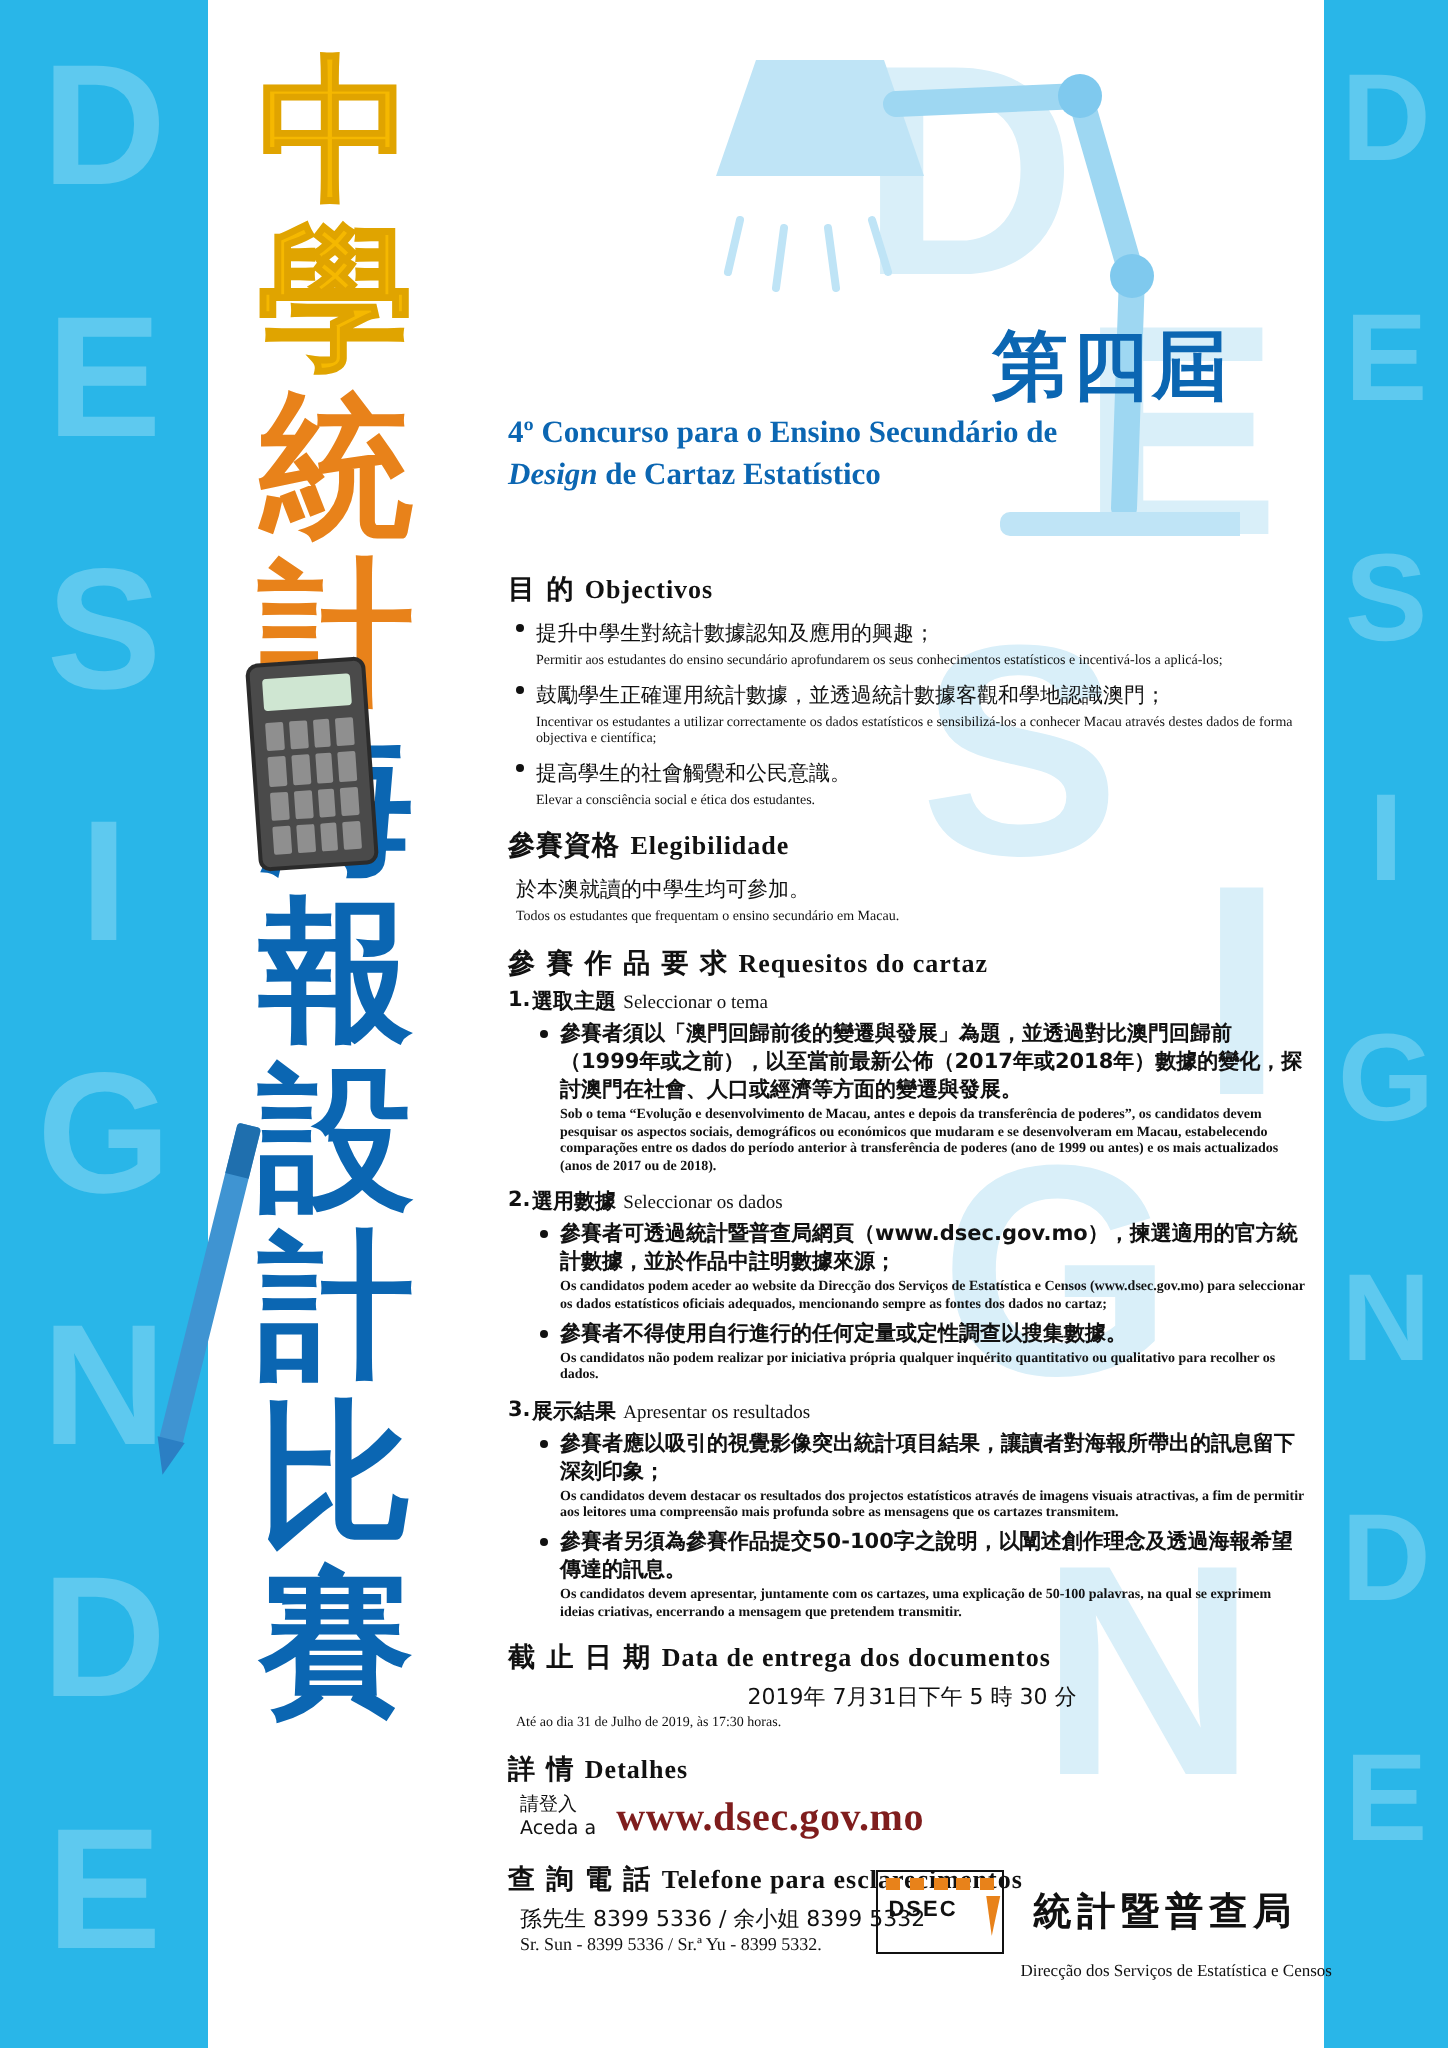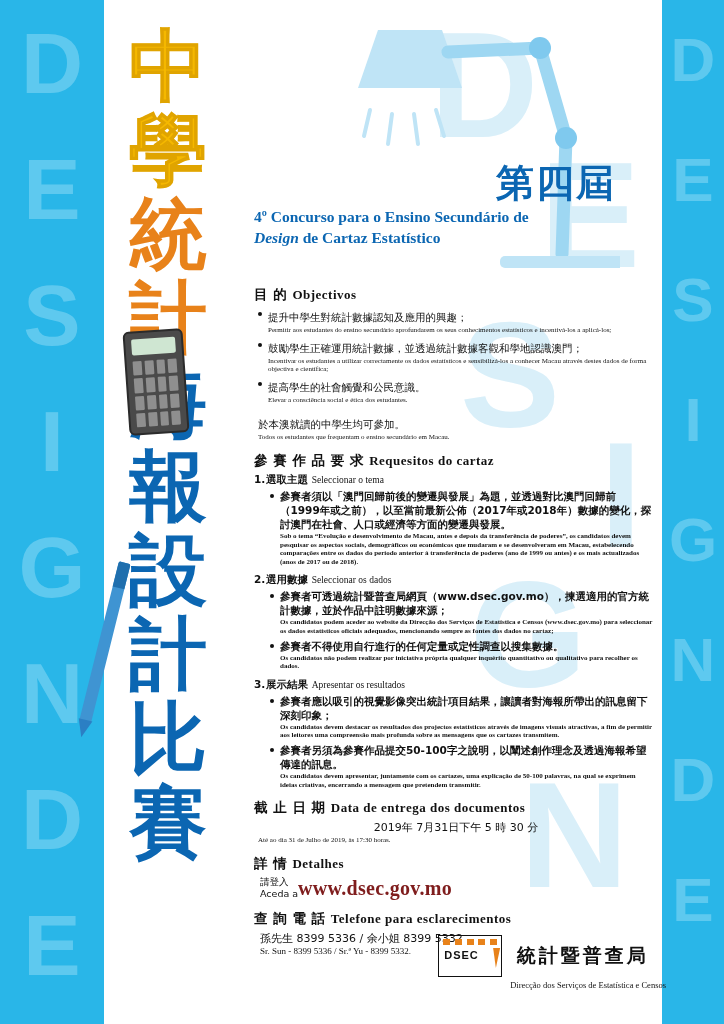--- a/index.html
+++ b/index.html
@@ -108,21 +108,21 @@
   .zh{font-family:"DejaVu Sans", sans-serif;font-size:10.5px;line-height:14px;color:#111;}
   .pt{font-family:"Liberation Serif", serif;font-size:7px;line-height:8.6px;color:#111;display:block;margin:1px 0 3px 0;}
   ol.num{margin:0;padding-left:14px;}
   ol.num>li{margin-bottom:7px;font-family:"DejaVu Sans",sans-serif;font-size:10.5px;font-weight:bold;}
   ol.num>li .head{font-weight:bold;}
   .date-line{font-family:"DejaVu Sans",sans-serif;font-size:11px;margin-top:2px;text-align:center;}
   .web{
     font-family:"Liberation Serif", serif;font-weight:bold;font-size:20px;color:#111;
     letter-spacing:.3px;
   }
-  .web-row{display:flex;align-items:flex-end;gap:0;}
+  .web-row{display:flex;align-items:flex-end;gap:10px;}
   .web-small{font-family:"DejaVu Sans",sans-serif;font-size:9.5px;line-height:12px;}
   .tel{font-family:"DejaVu Sans",sans-serif;font-size:11px;}
   .tel-pt{font-family:"Liberation Serif",serif;font-size:9px;}
 
   
   .footer{
     position:absolute;right:58px;bottom:34px;text-align:left;
   }
   .dsec-mark{
     position:relative;width:62px;height:40px;border:1px solid #111;
@@ -240,20 +240,24 @@
             <span class="pt">Incentivar os estudantes a utilizar correctamente os dados estatísticos e sensibilizá-los a conhecer Macau através destes dados de forma objectiva e científica;</span>
           </li>
           <li>
             <span class="zh">提高學生的社會觸覺和公民意識。</span>
             <span class="pt">Elevar a consciência social e ética dos estudantes.</span>
           </li>
         </ul>
       </div>
 
       <div class="sec-wrap">
+        <h2 class="sec">
+          <span>參賽資格</span>
+          <span class="pt" style="display:inline;font-size:13px;">Elegibilidade</span>
+        </h2>
         <div style="padding-left:4px;">
           <span class="zh">於本澳就讀的中學生均可參加。</span>
           <span class="pt">Todos os estudantes que frequentam o ensino secundário em Macau.</span>
         </div>
       </div>
 
       <div class="sec-wrap">
         <h2 class="sec">
           <span>參 賽 作 品 要 求</span>
           <span class="pt" style="display:inline;font-size:13px;">Requesitos do cartaz</span>

